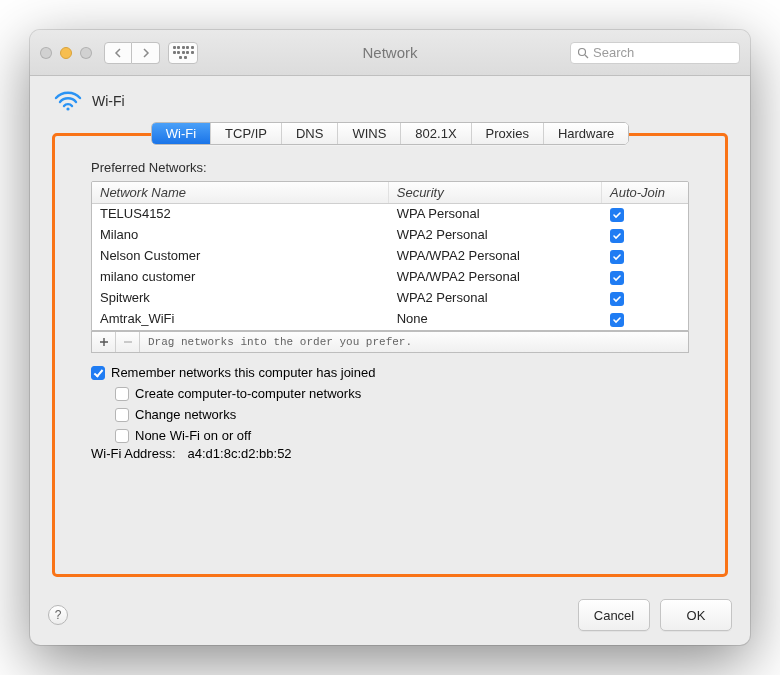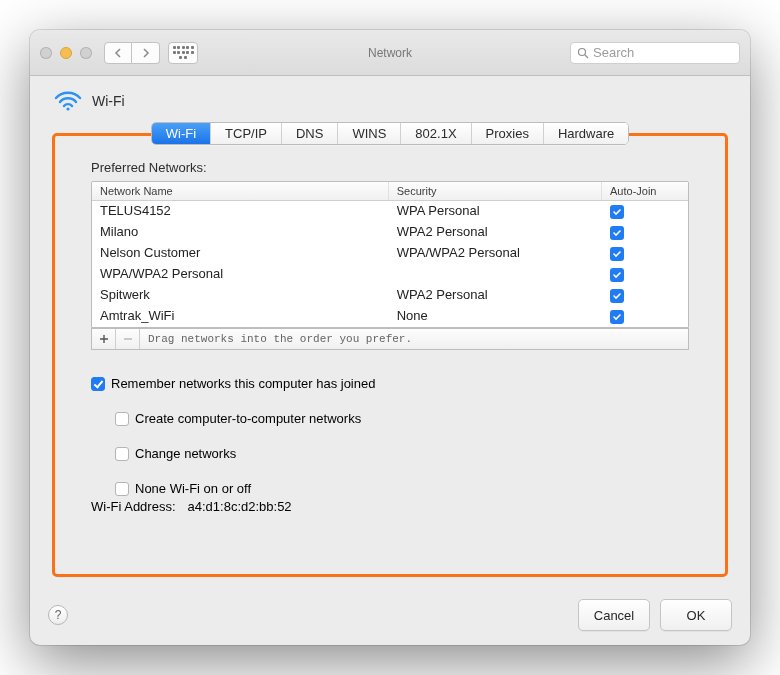--- a/index.html
+++ b/index.html
@@ -48,21 +48,21 @@
   .seg-btn:last-child { border-top-right-radius:4px;border-bottom-right-radius:4px;border-left:none; }
   .grid-btn {
     width:30px; height:22px; background:#fcfcfc;
     border:1px solid #c2c2c2; border-radius:4px;
     display:flex;align-items:center;justify-content:center;
     padding:3px; gap:1.5px; flex-wrap:wrap;
   }
   .grid-btn span { width:3px;height:3px;background:#7a7a7a;border-radius:1px;}
   .window-title {
     position:absolute; left:0; right:0; text-align:center;
-    color:#787878; font-size:12px; pointer-events:none;
+    color:#787878; font-size:15px; pointer-events:none;
     font-weight:400;
   }
   .search-box {
     margin-left:auto;
     width:170px; height:22px;
     background:#fff; border:1px solid #cfcfcf; border-radius:4px;
     display:flex; align-items:center; padding:0 6px;
     color:#9c9c9c;
   }
   .search-box svg { margin-right:4px; flex-shrink:0; }
@@ -100,21 +100,21 @@
     position:relative;
   }
   .section-label { font-size:13px; color:#2d2d2d; margin-bottom:6px; }
   
   .table {
     border:1px solid #bdbdbd; background:#fff;
     border-top-left-radius:2px;border-top-right-radius:2px;
     overflow:hidden;
   }
   .thead { display:flex; background:linear-gradient(#fdfdfd,#f0f0f0);
-    border-bottom:1px solid #cfcfcf; font-size:11px; color:#3d3d3d;}
+    border-bottom:1px solid #cfcfcf; font-size:13px; color:#3d3d3d;font-style:italic;}
   .th { padding:3px 8px; border-right:1px solid #e1e1e1;}
   .th:last-child { border-right:none;}
   .col-name { flex: 1 1 48%; }
   .col-sec { flex: 1 1 34%; }
   .col-join { flex: 0 0 86px; }
   .trow { display:flex; font-size:13px; color:#222; }
   .td { padding:2px 8px; }
   .td .chk {
     width:14px;height:14px;border-radius:3px;background:#1f7cf3;
     display:inline-flex;align-items:center;justify-content:center;
@@ -126,23 +126,23 @@
     border:1px solid #bdbdbd; border-top:1px solid #bdbdbd;
     background:linear-gradient(#fdfdfd,#f0f0f0);
     height:22px;
   }
   .pm-btn { width:24px;height:100%;display:flex;align-items:center;justify-content:center;
     border-right:1px solid #cfcfcf;color:#555;}
   .pm-btn.disabled { color:#b7b7b7; }
   .drag-hint { margin-left:8px; font-size:11px; color:#646464;font-family:Liberation Mono, monospace; }
   
   .opt-row { display:flex; align-items:center; gap:6px; font-size:13px;
-    margin-top:26px; }
+    margin-top:12px; }
   .sub-opts { margin-top:6px; margin-left:24px; }
-  .sub-opts .opt-row { margin-top:20px; }
+  .sub-opts .opt-row { margin-top:6px; }
   input[type=checkbox].mac {
     appearance:none; width:14px;height:14px;border:1px solid #b5b5b5;
     border-radius:3px;background:#fff;position:relative;margin:0;
   }
   input[type=checkbox].mac:checked {
     background:#1f7cf3;border-color:#1f7cf3;
   }
   input[type=checkbox].mac:checked::after {
     content:""; position:absolute; left:4px; top:1px;
     width:3px;height:7px;border:solid #fff;border-width:0 2px 2px 0;
@@ -266,20 +266,21 @@
             <div class="trow">
               <div class="td col-name">Nelson Customer</div>
               <div class="td col-sec">WPA/WPA2 Personal</div>
               <div class="td col-join"><span class="chk">
                   <svg width="10" height="10" viewBox="0 0 10 10">
                     <path d="M2 5 L4 7 L8 3" stroke="#fff" stroke-width="1.6" fill="none" stroke-linecap="round"></path>
                   </svg>
                 </span></div>
             </div>
             <div class="trow">
+              <div class="td col-name">milano customer</div>
               <div class="td col-sec">WPA/WPA2 Personal</div>
               <div class="td col-join"><span class="chk">
                   <svg width="10" height="10" viewBox="0 0 10 10">
                     <path d="M2 5 L4 7 L8 3" stroke="#fff" stroke-width="1.6" fill="none" stroke-linecap="round"></path>
                   </svg>
                 </span></div>
             </div>
             <div class="trow">
               <div class="td col-name">Spitwerk</div>
               <div class="td col-sec">WPA2 Personal</div>

